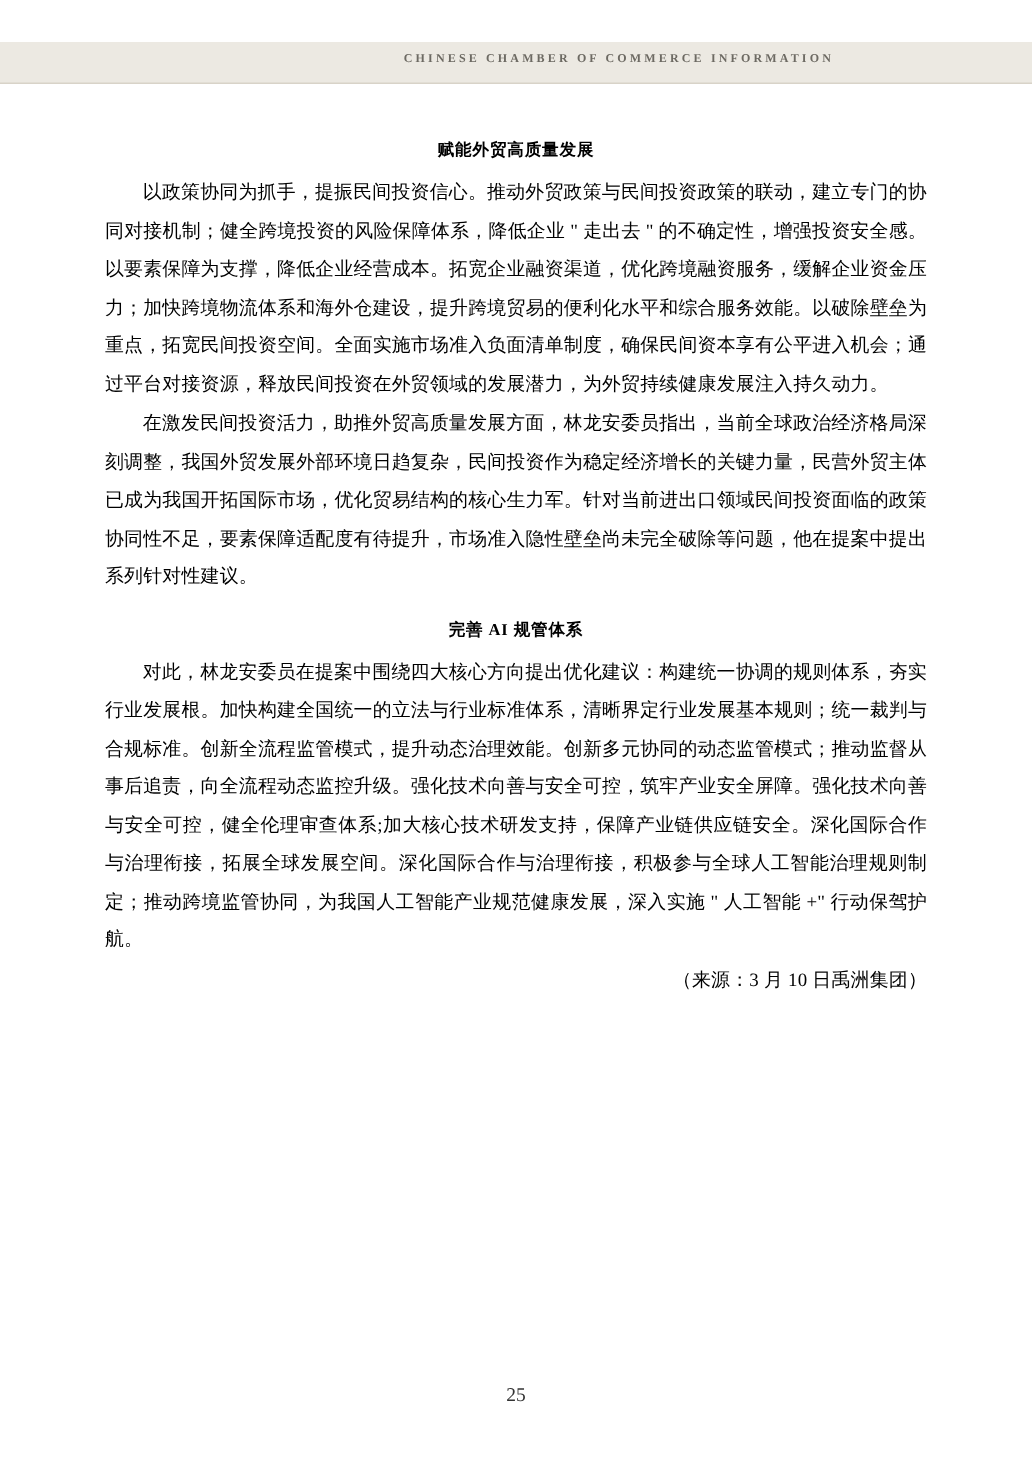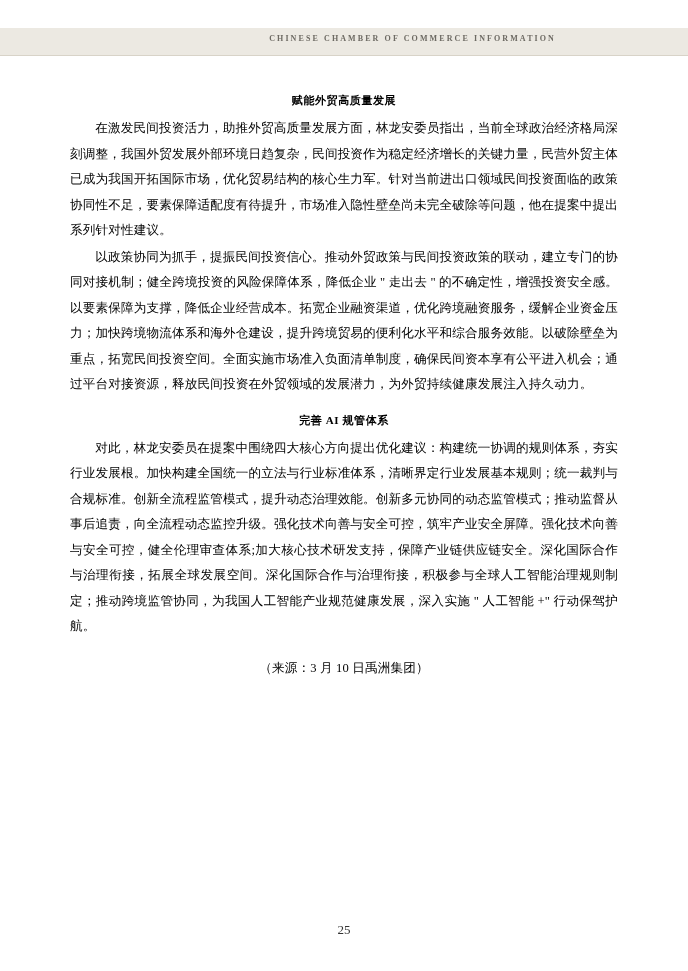--- a/index.html
+++ b/index.html
@@ -80,24 +80,24 @@
   h2.section-heading {
     margin: 9px 0 3px 0;
     font-size: 11px;
     line-height: 26px;
     text-align: center;
     font-weight: bold;
     font-family: "Liberation Serif", serif;
     letter-spacing: 0.6px;
   }
   p.source-line {
-    margin: 16px;
+    margin: 0;
     font-size: 12.6px;
     line-height: 25.5px;
-    text-align: center;
+    text-align: right;
     font-family: "Liberation Serif", serif;
     letter-spacing: 0.15px;
   }
   .page-number {
     position: absolute;
     bottom: 33px;
     left: 0;
     width: 688px;
     text-align: center;
     font-size: 13px;
@@ -112,22 +112,22 @@
 
   <div class="header-rule-top"></div>
   <div class="header-band"></div>
   <div class="header-rule-bottom"></div>
   <div class="header-text">CHINESE CHAMBER OF COMMERCE INFORMATION</div>
 
   <div class="content">
 
 
     <h2 class="section-heading">赋能外贸高质量发展</h2>
+    <p class="body-text indent">以政策协同为抓手，提振民间投资信心。推动外贸政策与民间投资政策的联动，建立专门的协同对接机制；健全跨境投资的风险保障体系，降低企业 " 走出去 " 的不确定性，增强投资安全感。以要素保障为支撑，降低企业经营成本。拓宽企业融资渠道，优化跨境融资服务，缓解企业资金压力；加快跨境物流体系和海外仓建设，提升跨境贸易的便利化水平和综合服务效能。以破除壁垒为重点，拓宽民间投资空间。全面实施市场准入负面清单制度，确保民间资本享有公平进入机会；通过平台对接资源，释放民间投资在外贸领域的发展潜力，为外贸持续健康发展注入持久动力。</p>
     <p class="body-text indent">在激发民间投资活力，助推外贸高质量发展方面，林龙安委员指出，当前全球政治经济格局深刻调整，我国外贸发展外部环境日趋复杂，民间投资作为稳定经济增长的关键力量，民营外贸主体已成为我国开拓国际市场，优化贸易结构的核心生力军。针对当前进出口领域民间投资面临的政策协同性不足，要素保障适配度有待提升，市场准入隐性壁垒尚未完全破除等问题，他在提案中提出系列针对性建议。</p>
-    <p class="body-text indent">以政策协同为抓手，提振民间投资信心。推动外贸政策与民间投资政策的联动，建立专门的协同对接机制；健全跨境投资的风险保障体系，降低企业 " 走出去 " 的不确定性，增强投资安全感。以要素保障为支撑，降低企业经营成本。拓宽企业融资渠道，优化跨境融资服务，缓解企业资金压力；加快跨境物流体系和海外仓建设，提升跨境贸易的便利化水平和综合服务效能。以破除壁垒为重点，拓宽民间投资空间。全面实施市场准入负面清单制度，确保民间资本享有公平进入机会；通过平台对接资源，释放民间投资在外贸领域的发展潜力，为外贸持续健康发展注入持久动力。</p>
 
     <h2 class="section-heading">完善 AI 规管体系</h2>
     <p class="body-text indent">对此，林龙安委员在提案中围绕四大核心方向提出优化建议：构建统一协调的规则体系，夯实行业发展根。加快构建全国统一的立法与行业标准体系，清晰界定行业发展基本规则；统一裁判与合规标准。创新全流程监管模式，提升动态治理效能。创新多元协同的动态监管模式；推动监督从事后追责，向全流程动态监控升级。强化技术向善与安全可控，筑牢产业安全屏障。强化技术向善与安全可控，健全伦理审查体系;加大核心技术研发支持，保障产业链供应链安全。深化国际合作与治理衔接，拓展全球发展空间。深化国际合作与治理衔接，积极参与全球人工智能治理规则制定；推动跨境监管协同，为我国人工智能产业规范健康发展，深入实施 " 人工智能 +" 行动保驾护航。</p>
 
     <p class="source-line">（来源：3 月 10 日禹洲集团）</p>
   </div>
 
   <div class="page-number">25</div>
 </div>
 

